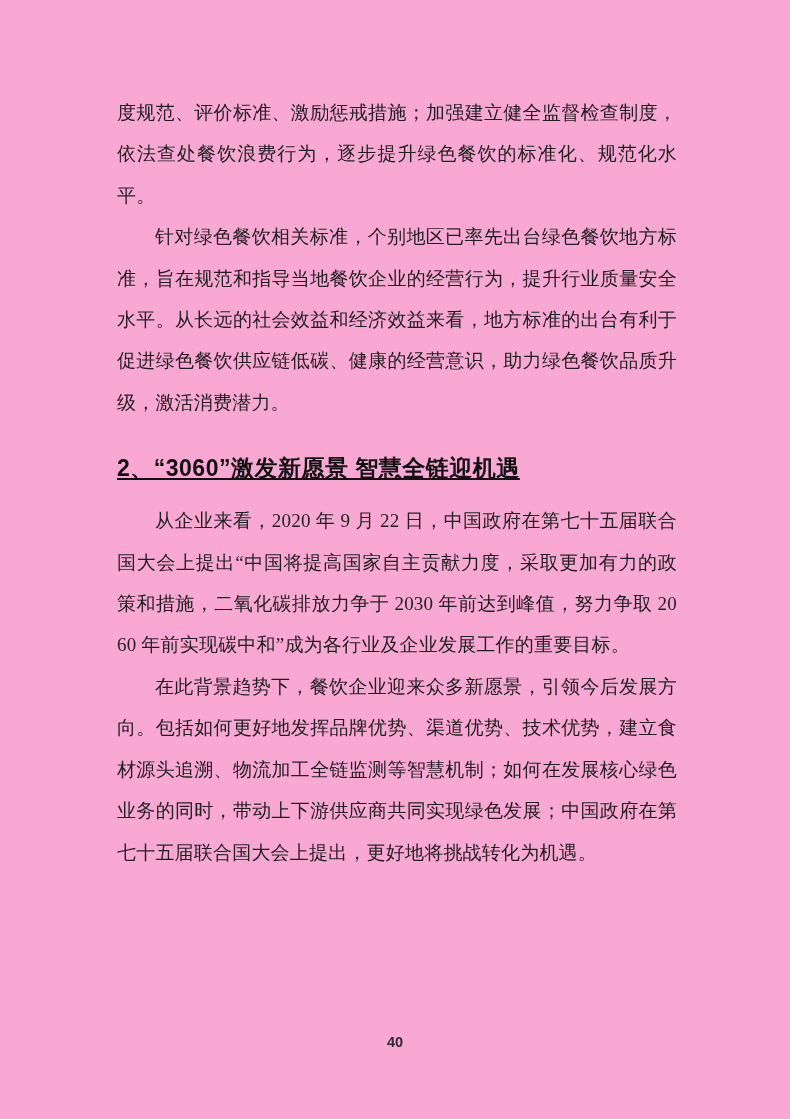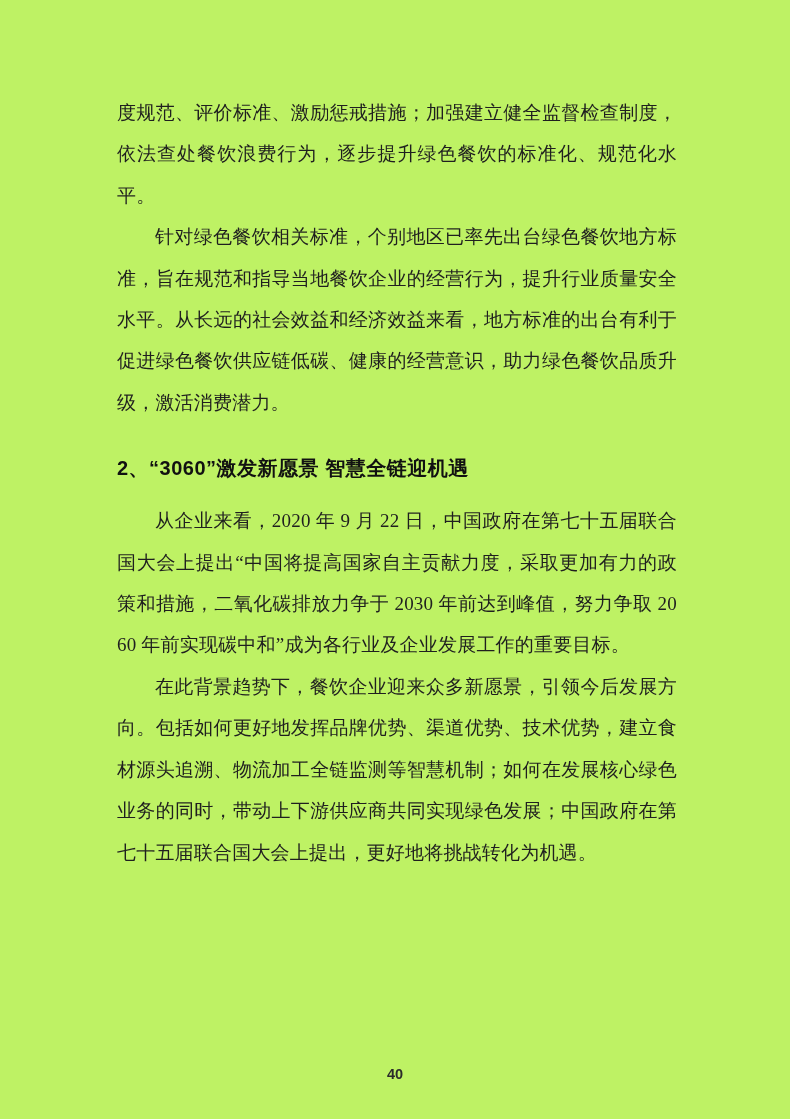--- a/index.html
+++ b/index.html
@@ -4,21 +4,21 @@
 <style>
   html, body {
     margin: 0;
     padding: 0;
     background: #ffffff;
   }
   .page {
     position: relative;
     width: 790px;
     height: 1119px;
-    background: #bef264;
+    background: #f9a8d4;
     font-family: "Liberation Serif", "DejaVu Serif", serif;
     color: #1f1f1f;
     overflow: hidden;
   }
   .content {
     position: absolute;
     left: 117px;
     top: 92px;
     width: 560px;
   }
@@ -29,33 +29,33 @@
     text-align: justify;
     letter-spacing: 0.2px;
     word-break: break-all;
   }
   .para.indent {
     text-indent: 2em;
   }
   .section-heading {
     margin: 25px 0 11px 0;
     font-family: "Liberation Sans", "DejaVu Sans", sans-serif;
-    font-size: 20px;
+    font-size: 23px;
     font-weight: bold;
     line-height: 41px;
     color: #111111;
     letter-spacing: 0.5px;
+    text-decoration: underline;
   }
   .footer {
     position: absolute;
     top: 1033px;
     left: 0;
     width: 100%;
     text-align: center;
-    margin-top: 32px;
   }
   .page-number {
     font-family: "Liberation Sans", "DejaVu Sans", sans-serif;
     font-size: 14.5px;
     font-weight: bold;
     color: #2b2b2b;
   }
 </style>
 </head>
 <body>

